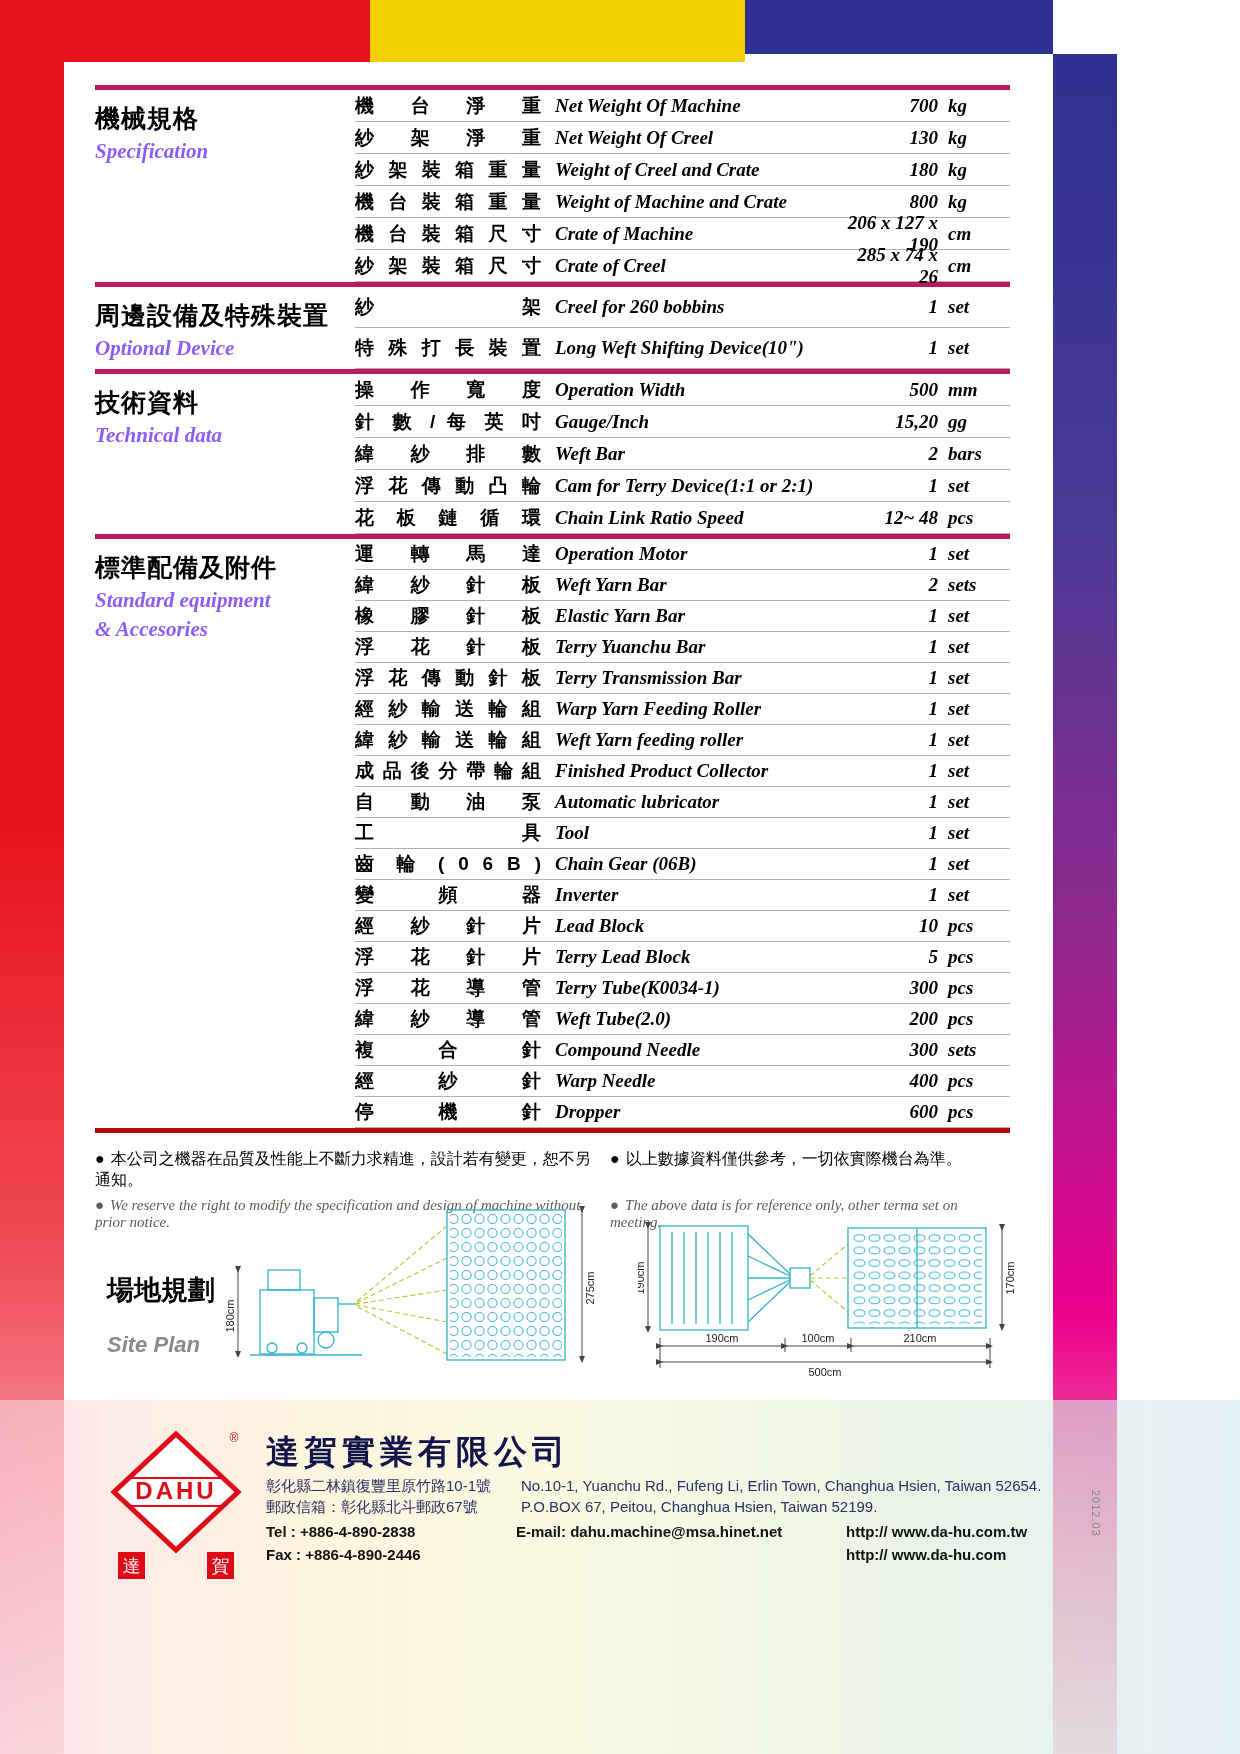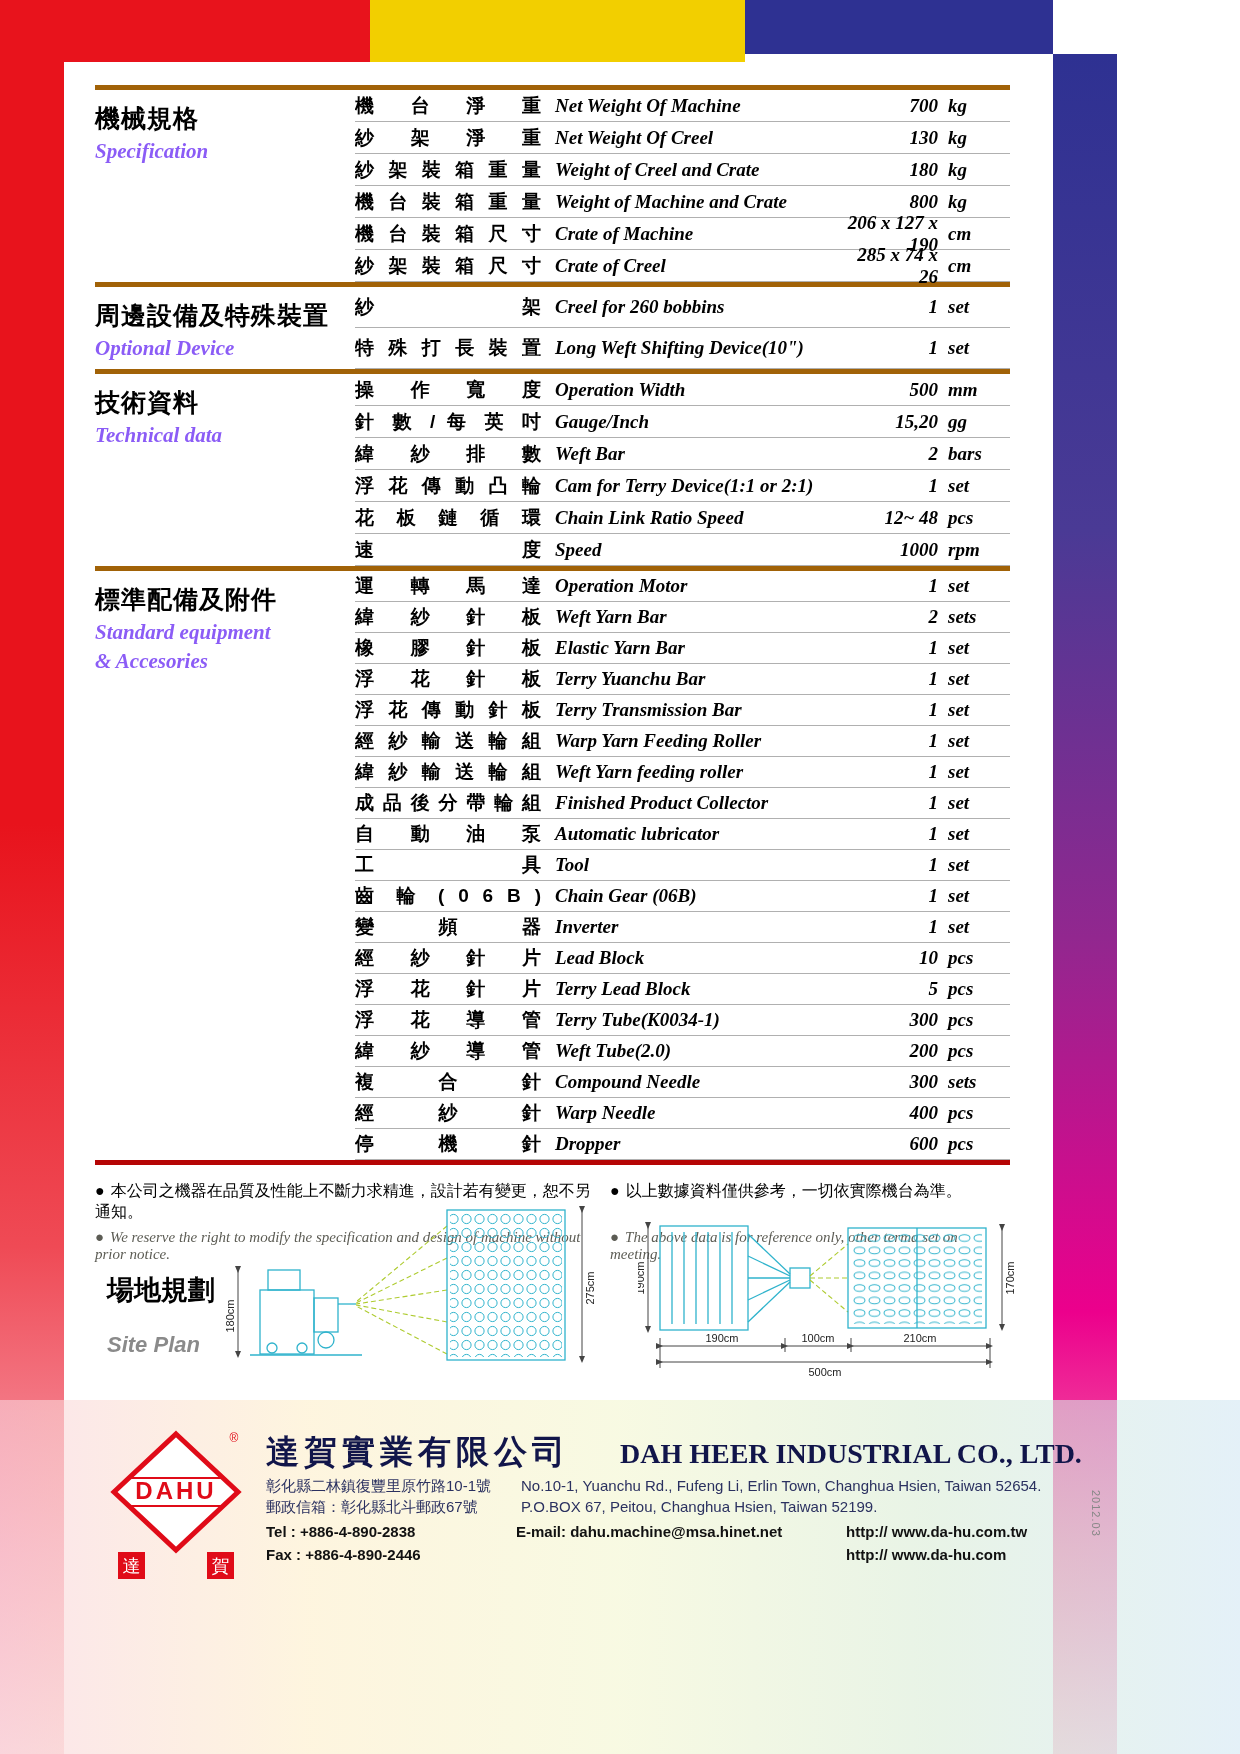--- a/index.html
+++ b/index.html
@@ -12,21 +12,21 @@
   .band-blue{position:absolute;left:745px;top:0;width:308px;height:54px;background:#2e3192;}
   .strip-left{position:absolute;left:0;top:62px;width:64px;height:1692px;
       background:linear-gradient(180deg,#e8131c 0%,#e8131c 45%,#ef4a55 70%,#f79fae 88%,#fbd9da 100%);}
   .strip-right{position:absolute;left:1053px;top:54px;width:64px;height:1700px;
       background:linear-gradient(180deg,#2e3192 0%,#4a3a95 28%,#92278f 52%,#ec008c 74%,#f473ab 88%,#f9c6d6 100%);}
   .footer-band{position:absolute;left:0;top:1400px;width:1240px;height:354px;
       background:linear-gradient(90deg,#f9d3dd,#fdeec9,#f3f6cf,#d9ecd6,#d2e7f3);opacity:.6;}
 
   
   .content{position:absolute;left:95px;top:85px;width:915px;background:transparent;}
-  .section{display:flex;border-top:5px solid #a16207;}
+  .section{display:flex;border-top:5px solid #be185d;}
   .rule-end{border-top:5px solid #b50505;height:0;}
   .sec-head{width:260px;padding-top:12px;}
   .h-zh{font-size:25px;font-weight:700;letter-spacing:1px;color:#000;}
   .h-en{font-size:21px;font-weight:700;font-style:italic;font-family:"Liberation Serif",serif;color:#8b5cf6;margin-top:4px;}
   .sec-table{flex:1;}
   .t-row{display:flex;align-items:center;height:31px;border-bottom:1px solid #b0b0b0;}
   .sec-table.tall .t-row{height:40px;}
   .sec-table.r30 .t-row{height:30px;}
   .c-zh{width:200px;padding-right:14px;box-sizing:border-box;font-size:19px;font-weight:600;
         text-align:justify;text-align-last:justify;white-space:nowrap;overflow:hidden;}
@@ -217,28 +217,20 @@
 
   <div class="t-row">
     <div class="c-zh">花 板 鏈 循 環</div>
     <div class="c-en">Chain Link Ratio Speed</div>
     <div class="c-val">
       <span class="v">12~ 48</span>
       <span class="u">pcs</span>
     </div>
   </div>
 
-  <div class="t-row">
-    <div class="c-zh">速 度</div>
-    <div class="c-en">Speed</div>
-    <div class="c-val">
-      <span class="v">1000</span>
-      <span class="u">rpm</span>
-    </div>
-  </div>
 </div>
     </section>
 
     <section class="section">
       <div class="sec-head">
         <div class="h-zh">標準配備及附件</div>
         <div class="h-en">Standard equipment</div>
         <div class="h-en">&amp; Accesories</div>
       </div>
       <div class="sec-table r30">
@@ -552,21 +544,20 @@
         <text x="124" y="12" text-anchor="middle" fill="#e00b18" font-size="12">®</text>
         <rect x="8" y="122" width="27" height="27" fill="#e00b18"></rect>
         <text x="21.5" y="142" text-anchor="middle" fill="#ffffff" font-size="18">達</text>
         <rect x="97" y="122" width="27" height="27" fill="#e00b18"></rect>
         <text x="110.5" y="142" text-anchor="middle" fill="#ffffff" font-size="18">賀</text>
       </svg>
     </div>
     <div class="f-right">
       <div class="company-line">
         <span class="co-zh">達賀實業有限公司</span>
-        <span class="co-en">DAH HEER INDUSTRIAL CO., LTD.</span>
       </div>
       <div class="addr-row">
         <span class="addr-zh">彰化縣二林鎮復豐里原竹路10-1號</span>
         <span class="addr-en">No.10-1, Yuanchu Rd., Fufeng Li, Erlin Town, Changhua Hsien, Taiwan 52654.</span>
       </div>
       <div class="addr-row">
         <span class="addr-zh">郵政信箱：彰化縣北斗郵政67號</span>
         <span class="addr-en">P.O.BOX 67, Peitou, Changhua  Hsien, Taiwan 52199.</span>
       </div>
       <div class="contact-row">

